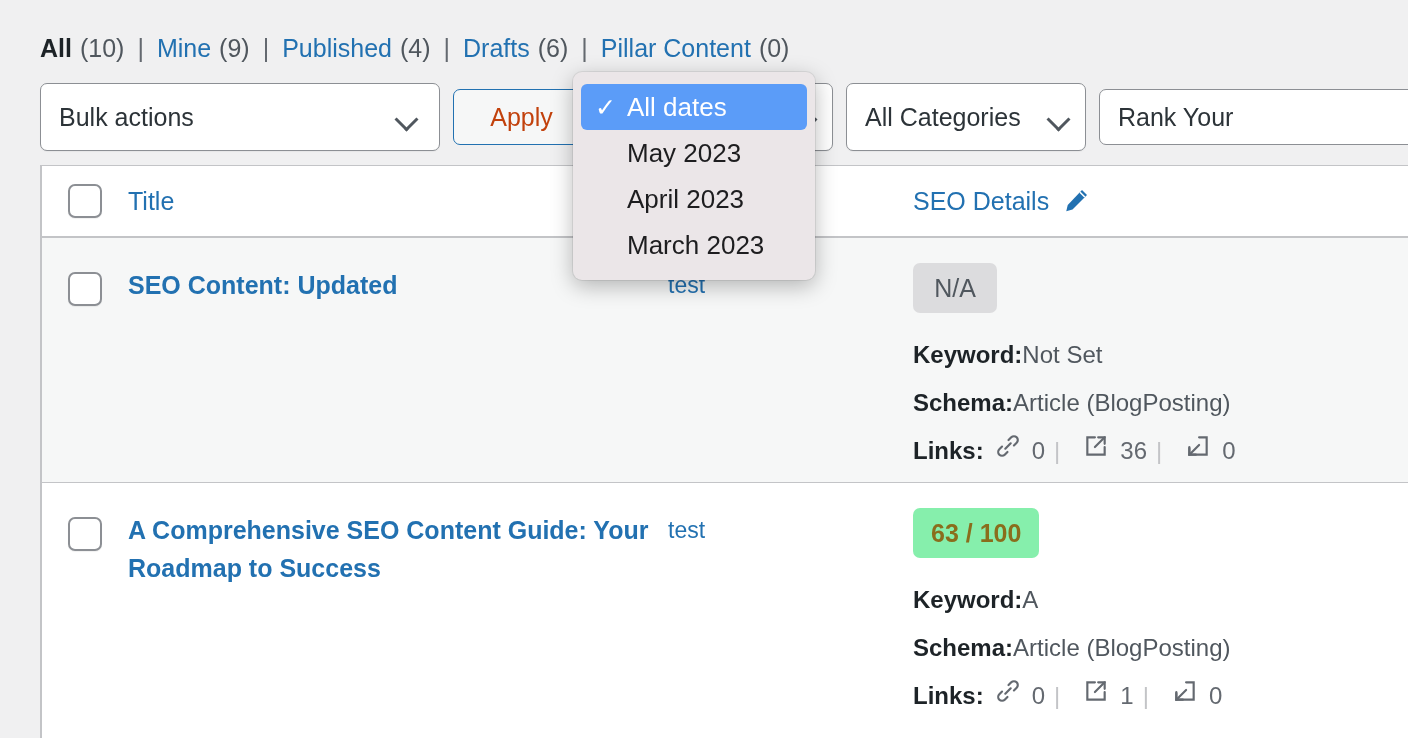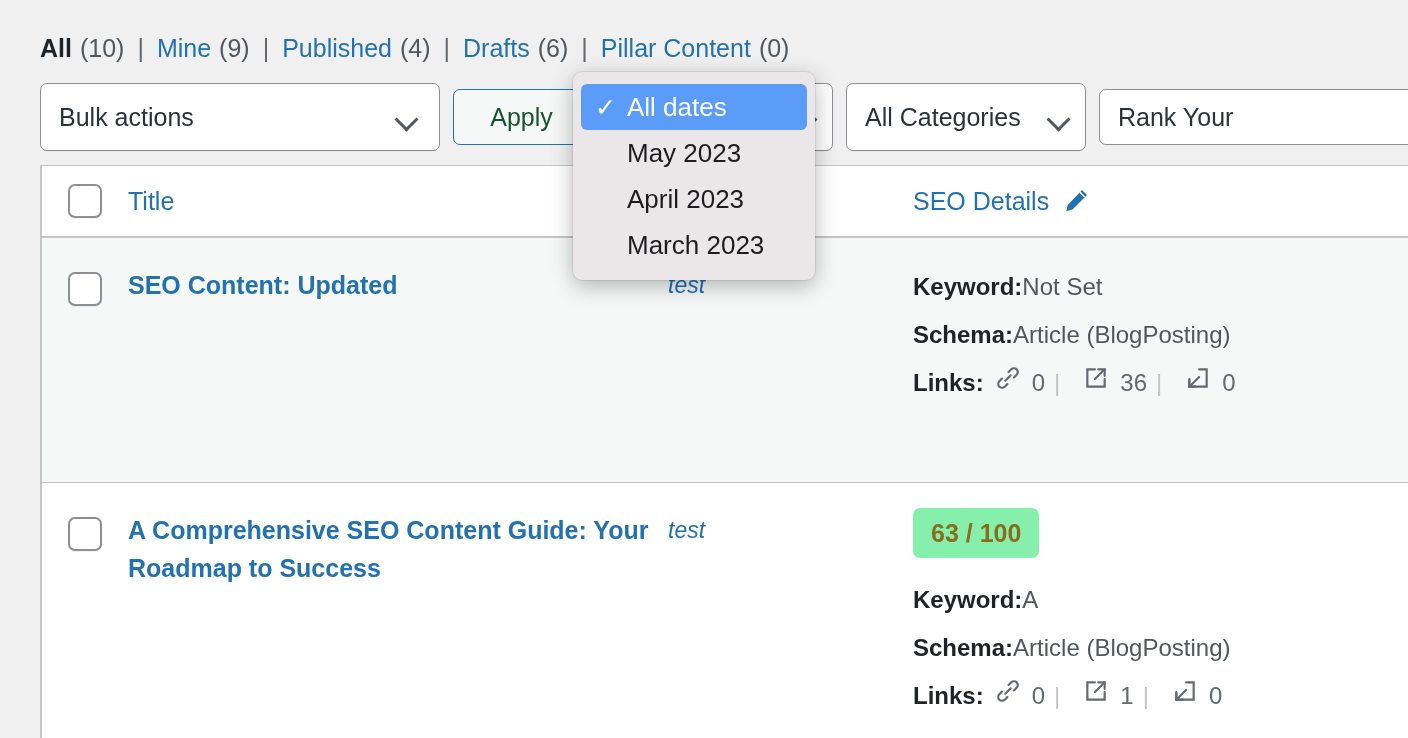--- a/index.html
+++ b/index.html
@@ -56,21 +56,21 @@
     border-right: 3px solid #50575e;
     border-bottom: 3px solid #50575e;
     transform: rotate(45deg);
   }
   .apply-btn {
     height: 56px;
     min-width: 137px;
     background: #f6f7f7;
     border: 1px solid #2271b1;
     border-radius: 7px;
-    color: #14532d;
+    color: #c2410c;
     font-size: 25px;
     display: flex; align-items: center; justify-content: center;
     padding: 0 20px;
   }
   .date-select { width: 230px; justify-content: space-between; }
   .cat-select { width: 240px; justify-content: space-between; }
   .rankmath-field {
     height: 56px;
     width: 420px;
     background: #fff;
@@ -117,21 +117,21 @@
   .trow.alt { background: #f6f7f7; }
   .trow.white { background: #fff; }
   .row-1 { height: 245px; border-bottom: 1px solid #c3c4c7; }
   .row-2 { height: 255px; }
   .trow .cb-col { padding-top: 34px; height: auto; align-items: flex-start; }
   .cell { padding-top: 28px; }
   .post-title {
     color: #2271b1; font-size: 25px; font-weight: 700;
     line-height: 38px;
   }
-  .cat-link { color: #2271b1; font-size: 23px; line-height: 38px; font-style: italic; }
+  .cat-link { color: #2271b1; font-size: 23px; line-height: 38px; }
 
   .seo-cell { padding-top: 25px; }
   .score-badge {
     display: inline-flex; align-items: center; justify-content: center;
     height: 50px; min-width: 84px;
     border-radius: 7px;
     font-size: 25px; font-weight: 700;
     padding: 0 18px;
     margin-bottom: 18px;
   }
@@ -250,20 +250,21 @@
       <div class="cb-col">
         <div class="cb"></div>
       </div>
       <div class="col-title cell">
         <a class="post-title">SEO Content: Updated</a>
       </div>
       <div class="col-cat cell">
         <a class="cat-link">test</a>
       </div>
       <div class="col-seo seo-cell">
+        <div class="score-badge score-na">N/A</div>
         <div class="seo-line">
           <b>Keyword:</b>
           <span>Not Set</span>
         </div>
         <div class="seo-line">
           <b>Schema:</b>
           <span>Article (BlogPosting)</span>
         </div>
         <div class="seo-line links-row">
           <b>Links:</b>

